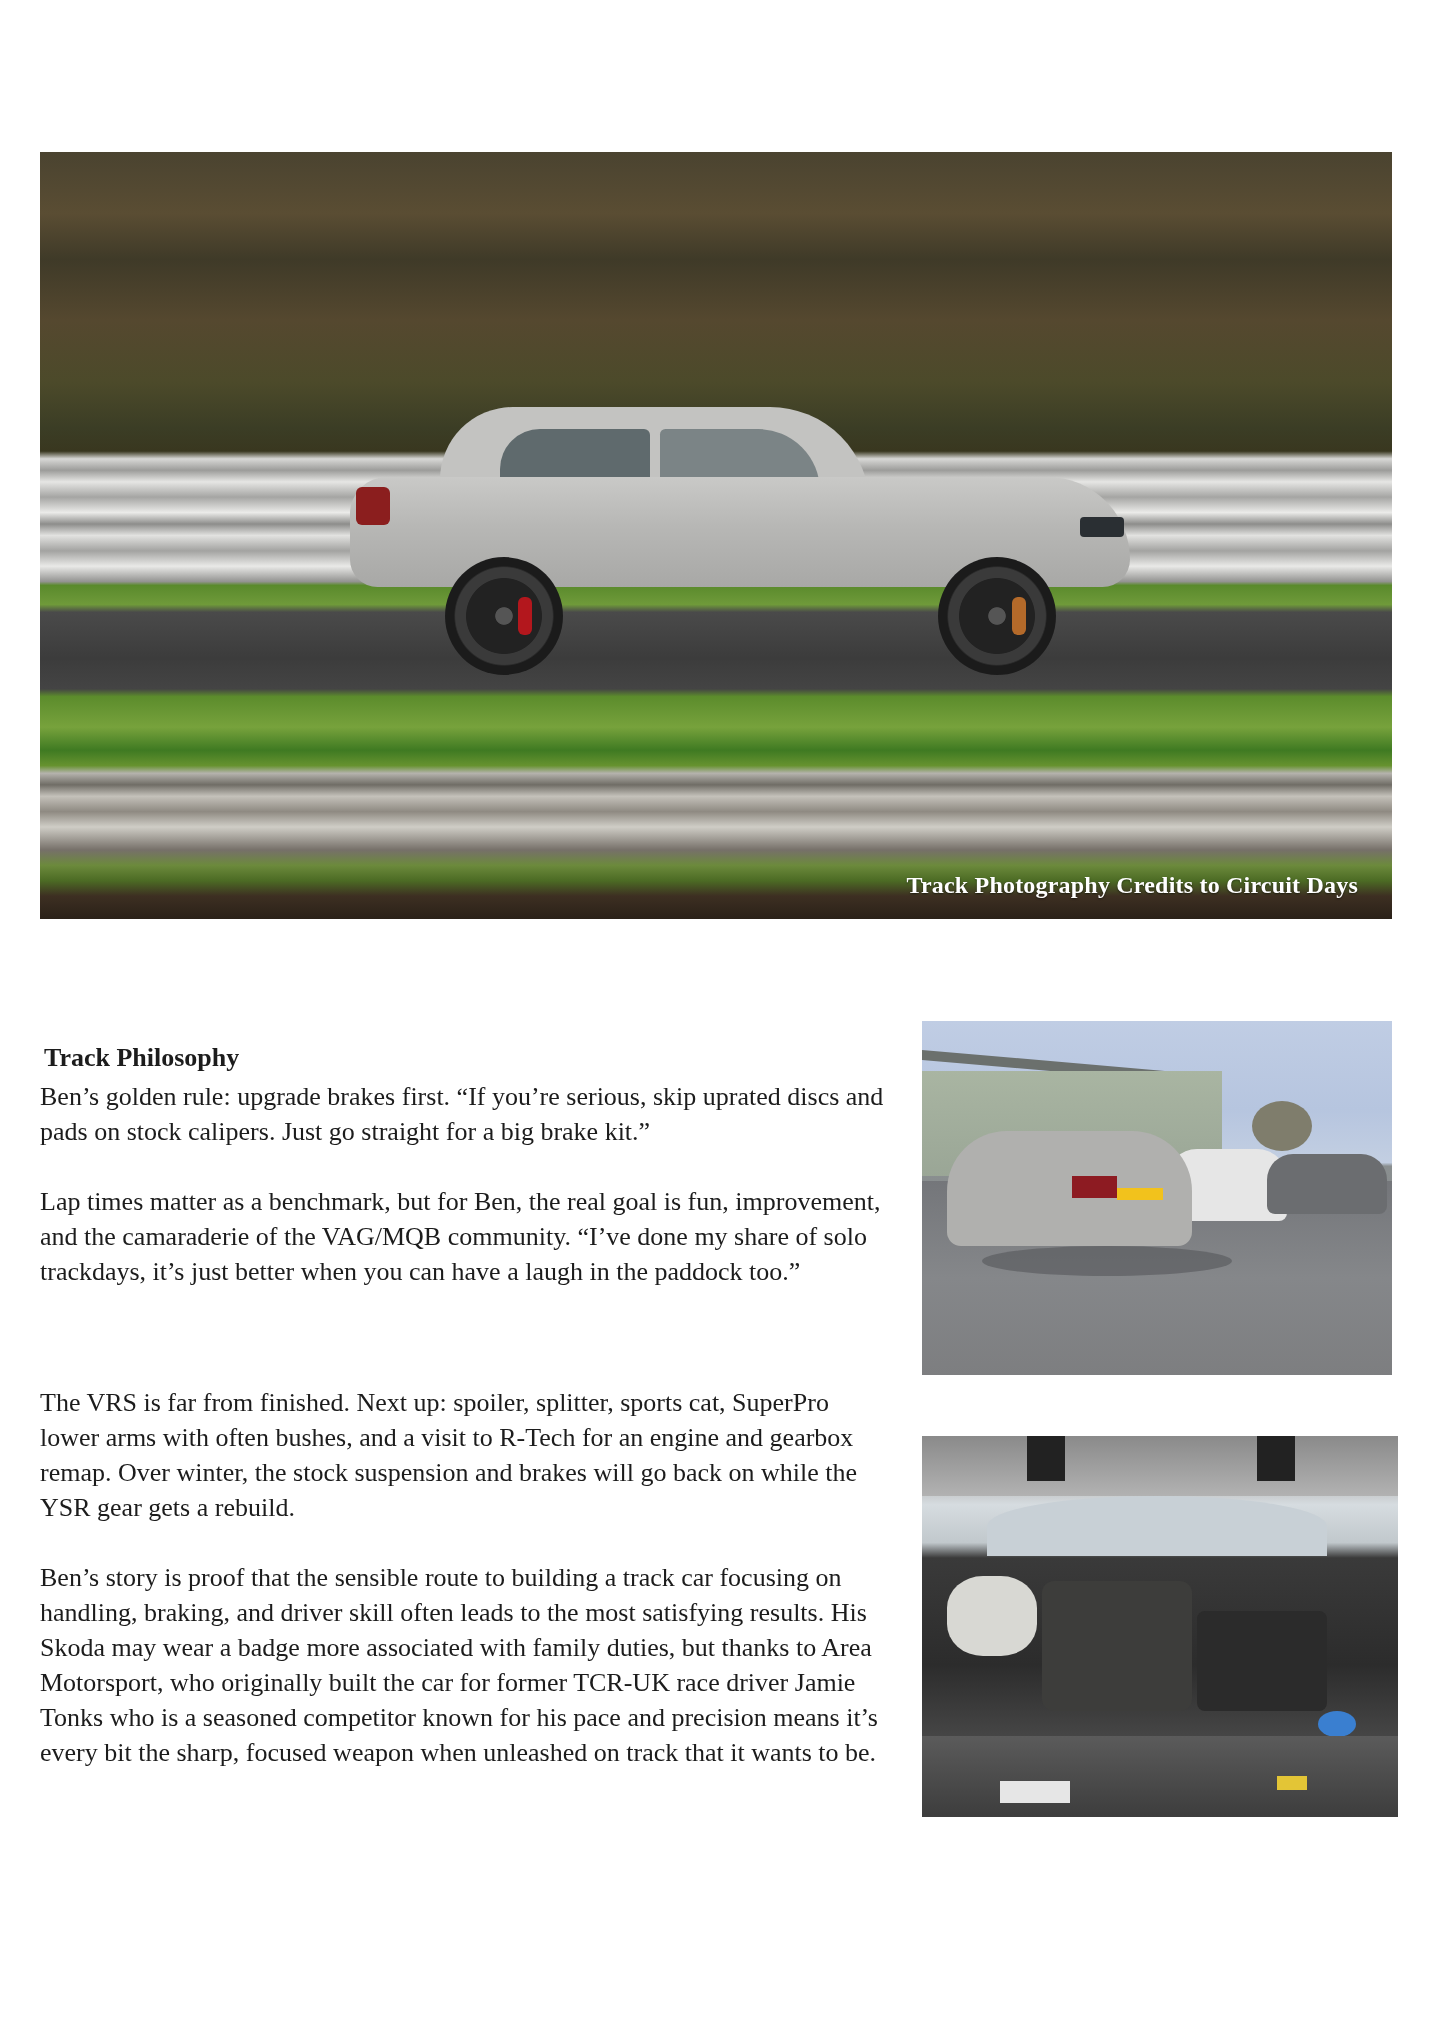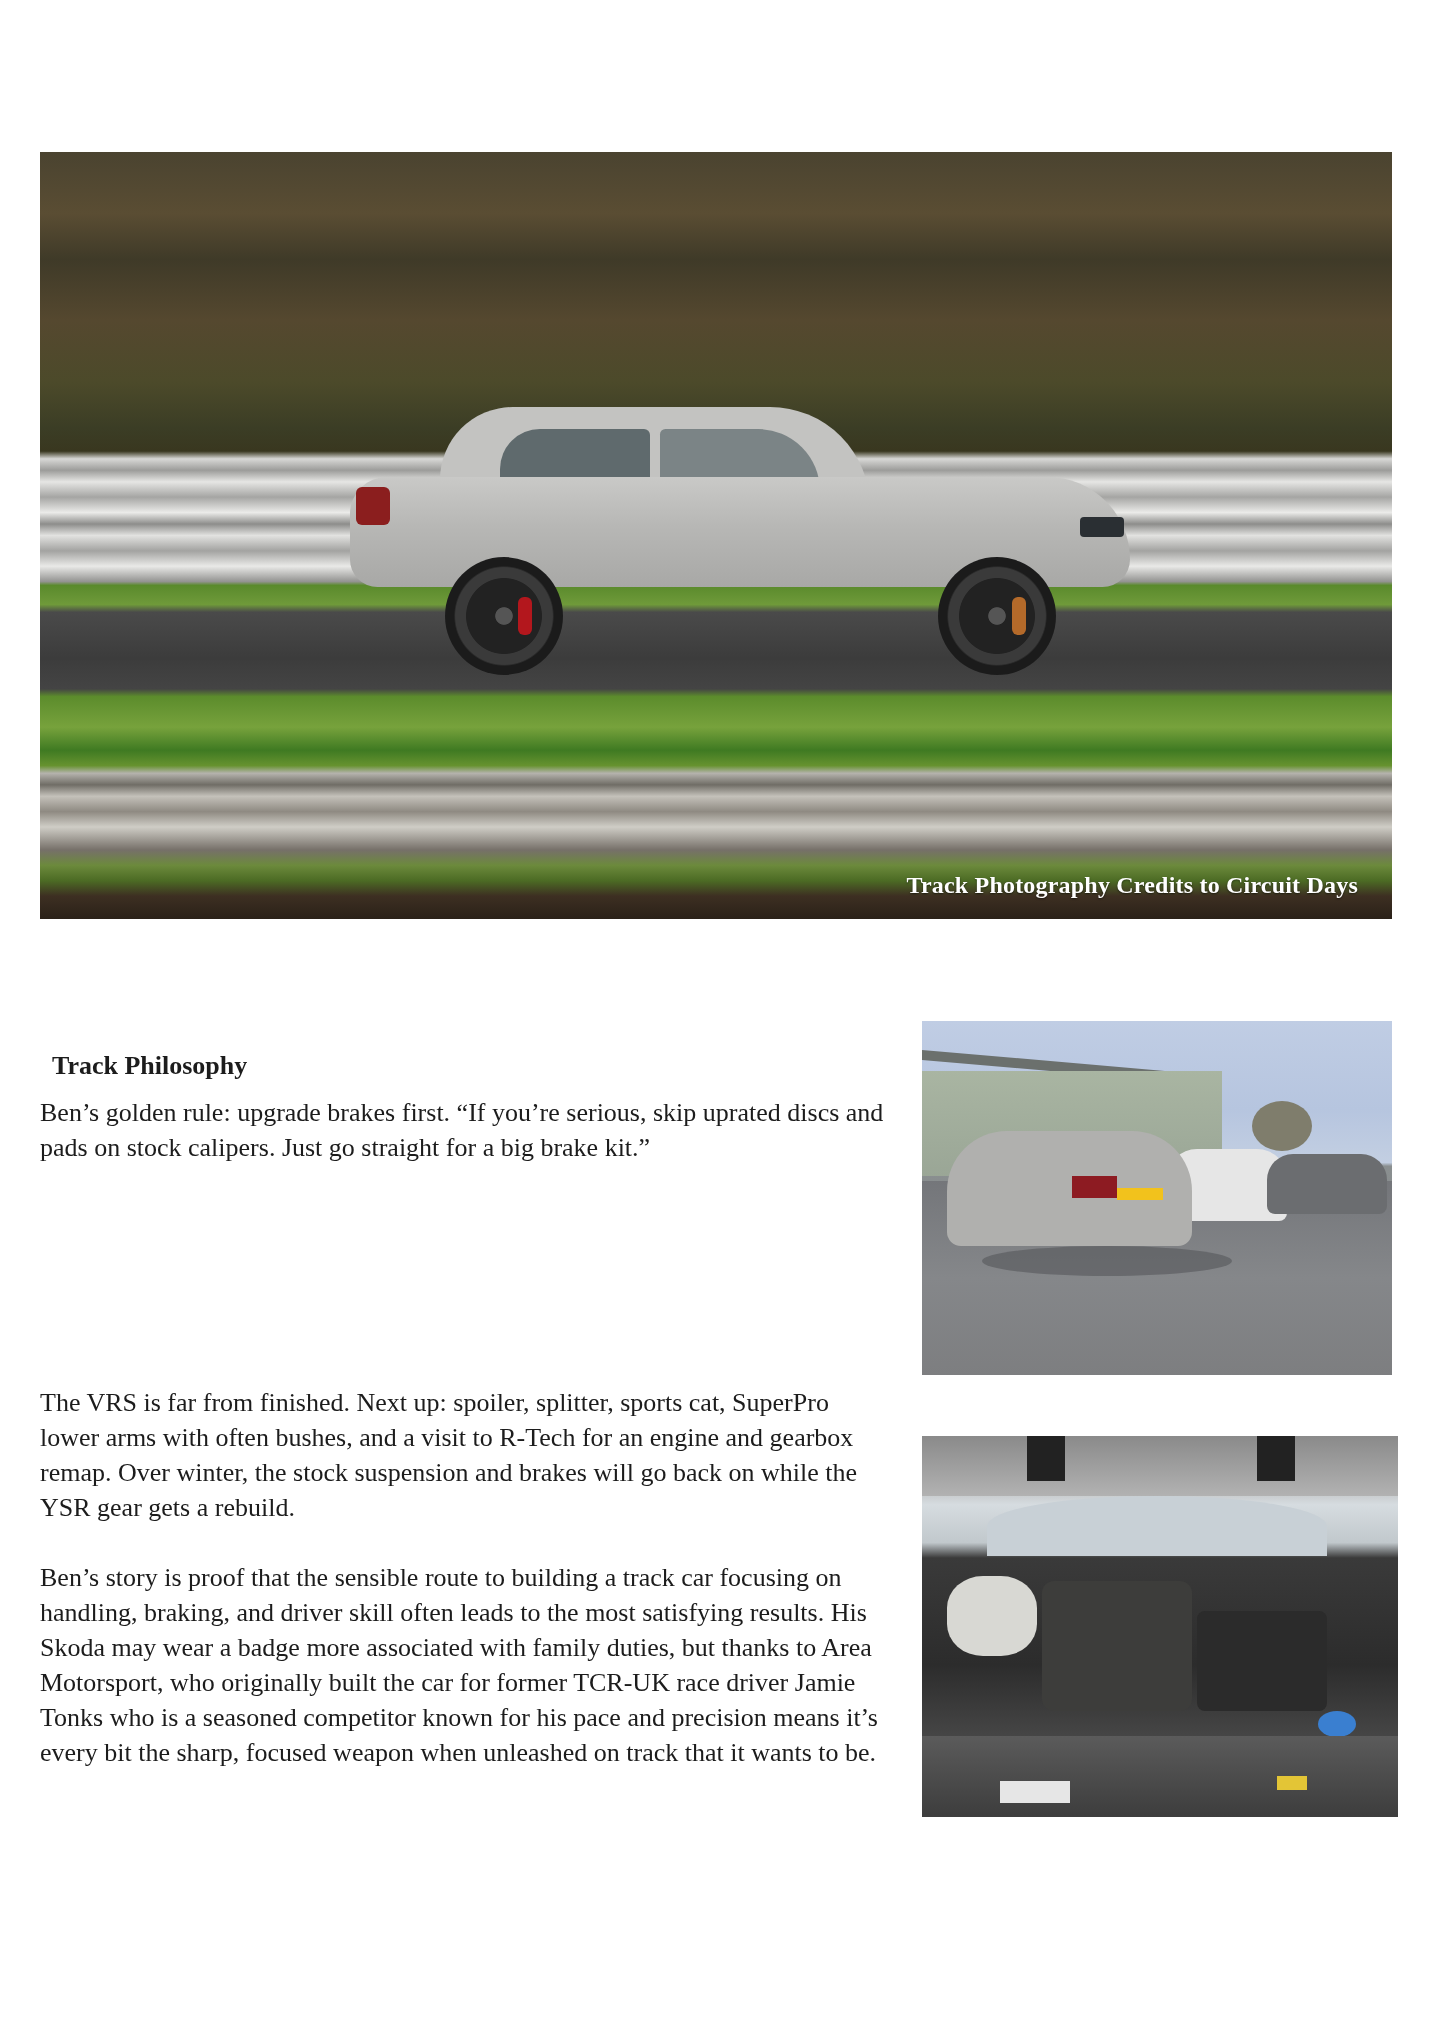--- a/index.html
+++ b/index.html
@@ -34,21 +34,21 @@
   .car .wheel.front { left:588px; }
   .car .caliper { position:absolute; width:14px; height:38px; border-radius:6px; top:190px; }
   .car .caliper.rear { left:168px; background:#b3171d; }
   .car .caliper.front { left:662px; background:#b46a2a; }
 
   .hero-credit { position:absolute; right:34px; bottom:20px; color:#ffffff; font-weight:bold;
     font-size:24px; letter-spacing:.2px; text-shadow:0 1px 2px rgba(0,0,0,.55); }
 
   
   .col { position:absolute; left:40px; width:850px; font-size:26px; line-height:35px; }
-  .col h2 { margin:12px; font-size:26px; line-height:35px; font-weight:bold; }
+  .col h2 { margin:4px; font-size:26px; line-height:35px; font-weight:bold; }
   .col p { margin:0; }
   .sec1 { top:1036px; }
   .sec1 .gap { height:35px; }
   .sec2 { top:1385px; }
   .sec2 .gap { height:35px; }
 
   
   .side1 { position:absolute; left:922px; top:1021px; width:470px; height:354px; overflow:hidden;
     background:linear-gradient(180deg,#c0cde4 0%,#b6c5df 25%,#c3cfe2 40%,#8a8f90 41%,#7d8282 100%); }
   .side1 .shed { position:absolute; left:0; top:50px; width:300px; height:105px;
@@ -93,20 +93,21 @@
     <div class="caliper rear"></div>
     <div class="caliper front"></div>
   </div>
   <div class="hero-credit">Track Photography Credits to Circuit Days</div>
 </div>
 
 <div class="col sec1">
   <h2>Track Philosophy</h2>
   <p>Ben’s golden rule: upgrade brakes first. “If you’re serious, skip uprated discs and pads on stock calipers. Just go straight for a big brake kit.”</p>
   <div class="gap"></div>
+  <p>Lap times matter as a benchmark, but for Ben, the real goal is fun, improvement, and the camaraderie of the VAG/MQB community. “I’ve done my share of solo trackdays,  it’s just better when you can have a laugh in the paddock too.”</p>
 </div>
 
 <div class="col sec2">
   <p>The VRS is far from finished. Next up: spoiler, splitter, sports cat, SuperPro lower arms with often bushes, and a visit to R-Tech for an engine and gearbox remap. Over winter, the stock suspension and brakes will go back on while the YSR gear gets a rebuild.</p>
   <div class="gap"></div>
   <p>Ben’s story is proof that the sensible route to building a track car focusing on handling, braking, and driver skill often leads to the most satisfying results. His Skoda may wear a badge more associated with family duties, but thanks to Area Motorsport, who originally built the car for former TCR-UK race driver Jamie Tonks who is a seasoned competitor known for his pace and precision means it’s every bit the sharp, focused weapon when unleashed on track that it wants to be.</p>
 </div>
 
 <div class="side1" title="Rear view of grey Skoda parked in paddock beside other hatchbacks">
   <div class="shed-roof"></div>

